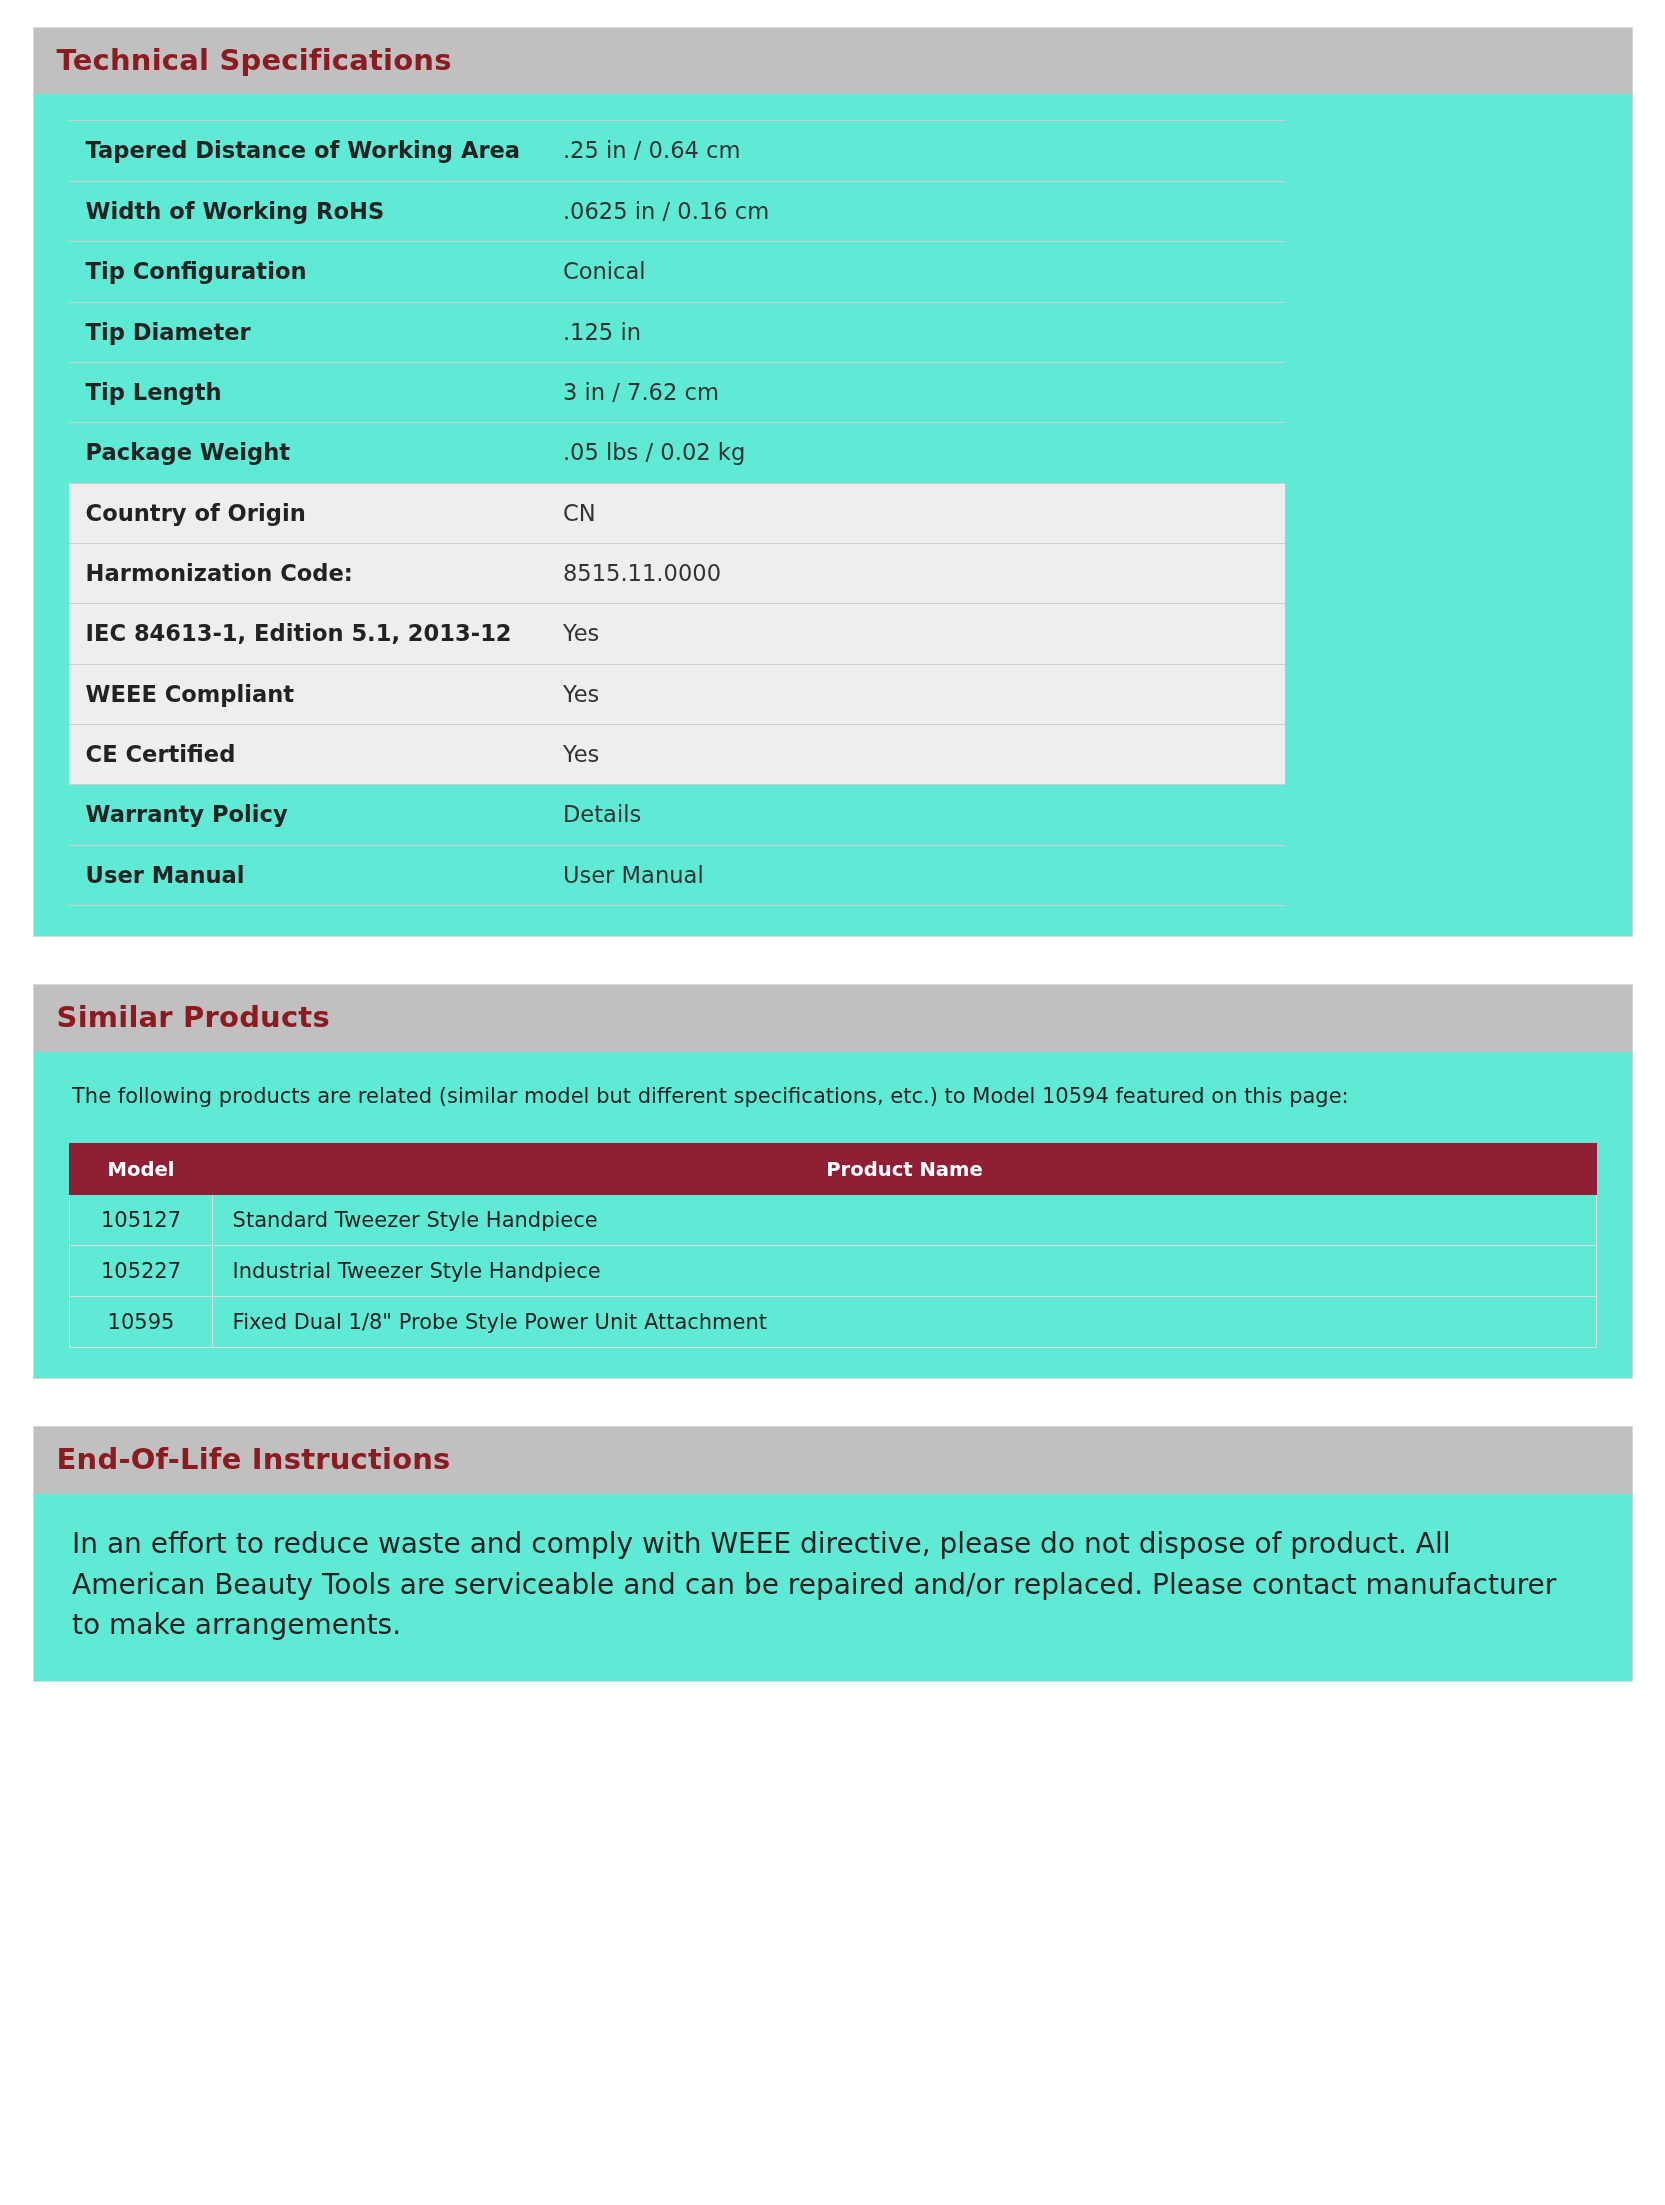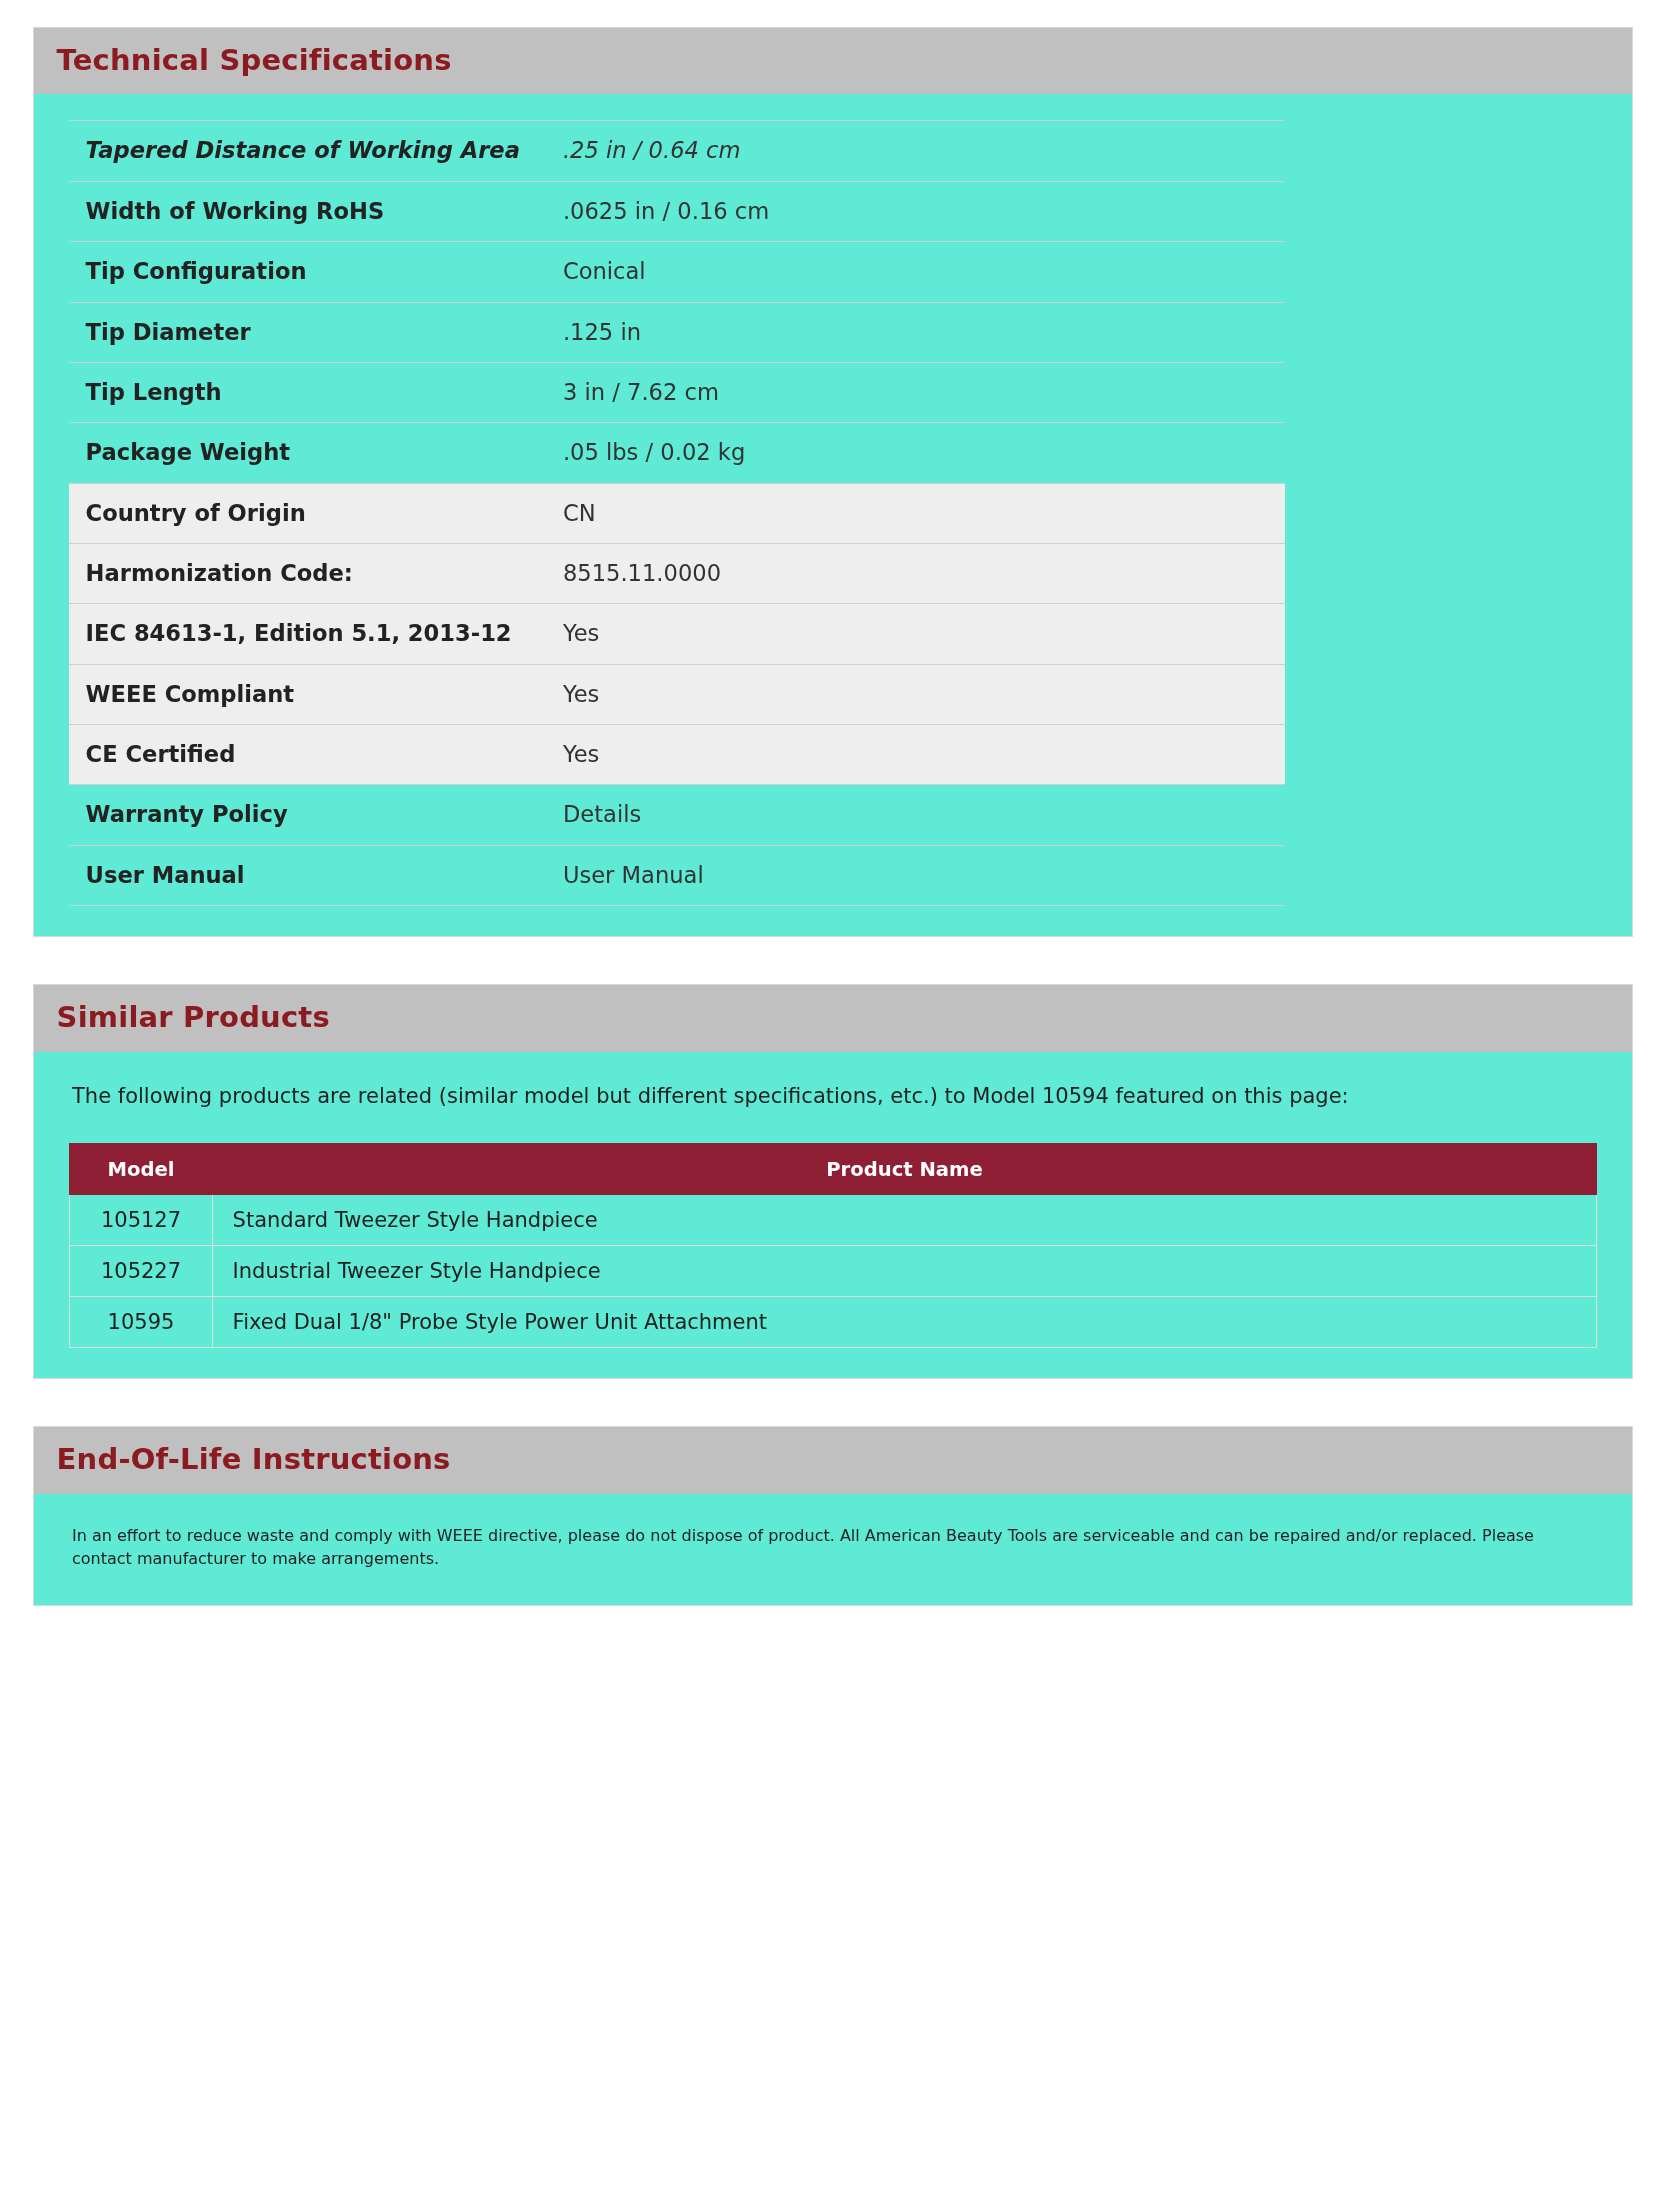--- a/index.html
+++ b/index.html
@@ -57,21 +57,20 @@
   table.spec tr td.v {
     font-weight: normal;
     color: #333333;
     padding-left: 7.5px;
   }
   table.spec tr.alt td {
     background: #eeeeee;
   }
   table.spec tr:first-child td {
     border-top: 0.8px solid #cfcfcf;
-    font-style: italic;
   }
 
   
   .intro-text {
     font-size: 21px;
     color: #222222;
     line-height: 1.45;
     margin: 3px 0 32px 3px;
     max-width: 1456px;
   }
@@ -100,21 +99,21 @@
   table.similar tbody td.model {
     text-align: center;
     width: 143px;
   }
   table.similar tbody td.name {
     padding-left: 19.6px;
   }
 
   
   .eol-text {
-    font-size: 16px;
+    font-size: 28px;
     color: #222222;
     line-height: 1.45;
     margin: 4.5px 0 4.5px 3px;
     max-width: 1509px;
   }
 </style>
 </head>
 <body>
 
 <section class="panel">

